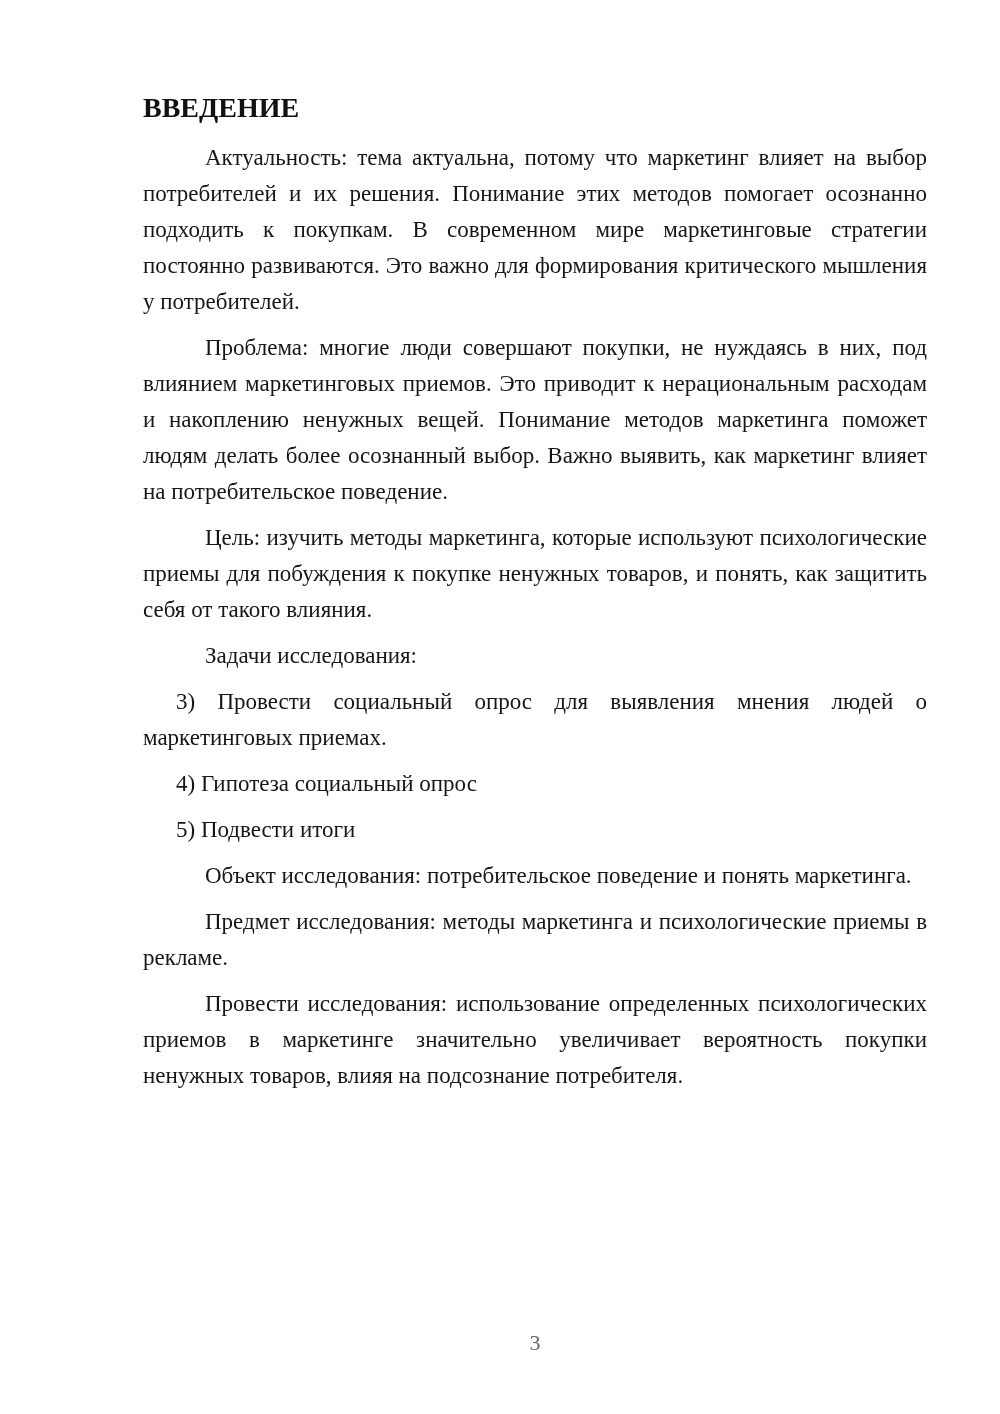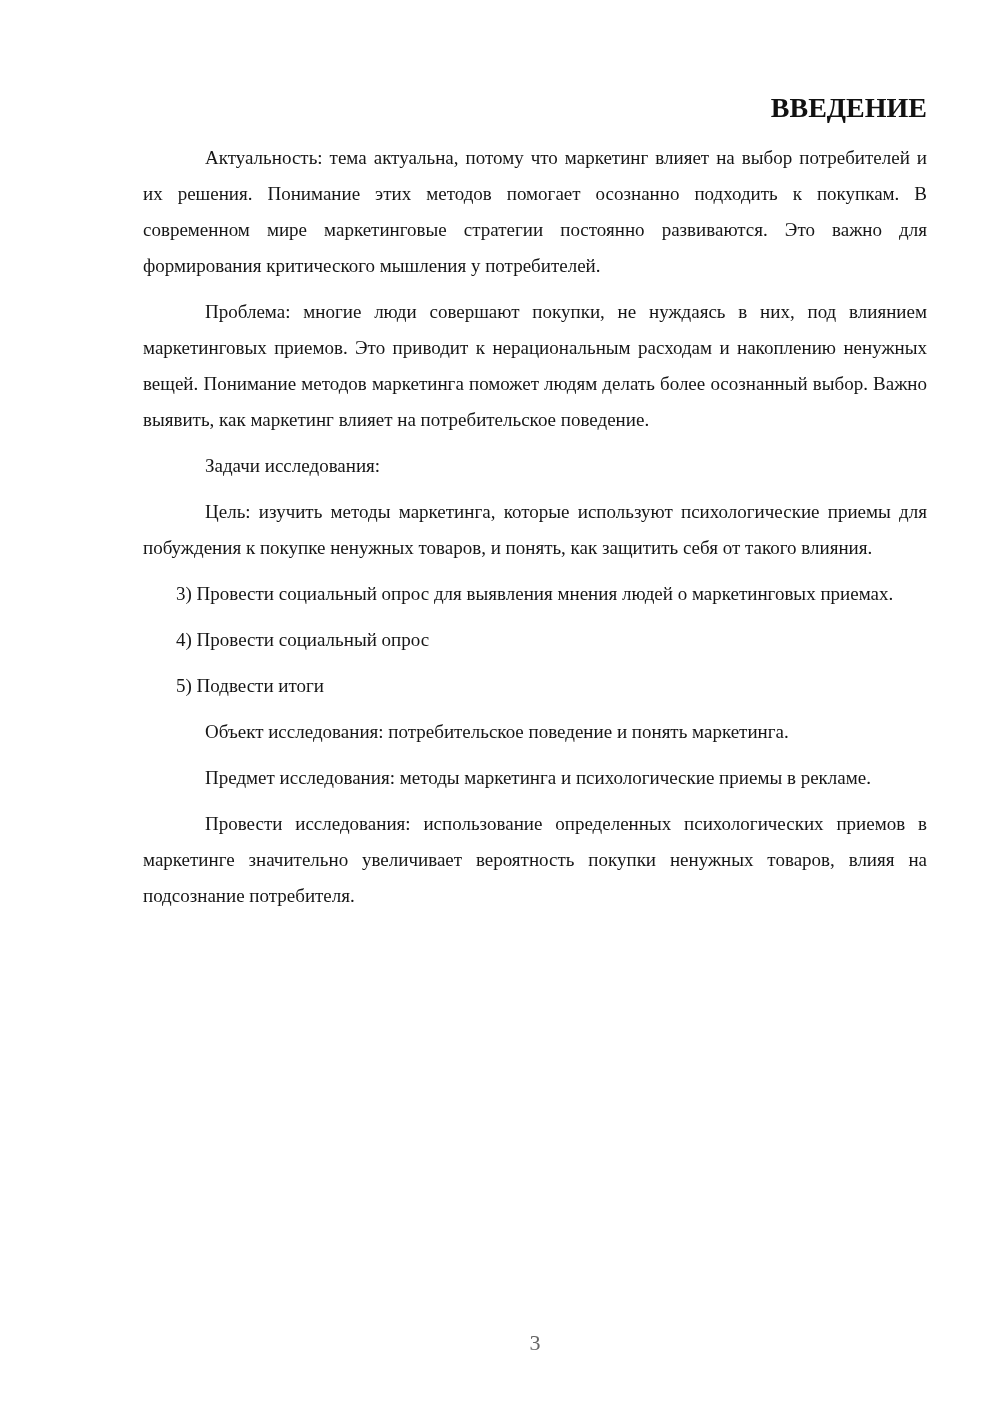--- a/index.html
+++ b/index.html
@@ -23,27 +23,27 @@
   .content {
     position: absolute;
     left: 143px;
     top: 88px;
     width: 784px;
   }
   .title {
     font-size: 28px;
     line-height: 40px;
     font-weight: 700;
-    text-align: right;
+    text-align: left;
     margin: 0 0 12px 0;
     color: #111111;
   }
   .content p {
     margin: 0 0 10px 0;
-    font-size: 19px;
+    font-size: 23px;
     line-height: 36px;
     text-align: justify;
     text-justify: inter-word;
   }
   p.para {
     text-indent: 62px;
   }
   p.task {
     text-indent: 33px;
   }
@@ -63,29 +63,29 @@
 
 <div class="sheet">
   <div class="content">
 
     <h1 class="title">ВВЕДЕНИЕ</h1>
 
     <p class="para">Актуальность: тема актуальна, потому что маркетинг влияет на выбор потребителей и их решения. Понимание этих методов помогает осознанно подходить к покупкам. В современном мире маркетинговые стратегии постоянно развиваются. Это важно для формирования критического мышления у потребителей.</p>
 
     <p class="para">Проблема: многие люди совершают покупки, не нуждаясь в них, под влиянием маркетинговых приемов. Это приводит к нерациональным расходам и накоплению ненужных вещей. Понимание методов маркетинга поможет людям делать более осознанный выбор. Важно выявить, как маркетинг влияет на потребительское поведение.</p>
 
+    <p class="para">Цель: изучить методы маркетинга, которые используют психологические приемы для побуждения к покупке ненужных товаров, и понять, как защитить себя от такого влияния.</p>
+
     <p class="para">Задачи исследования:</p>
-
-    <p class="para">Цель: изучить методы маркетинга, которые используют психологические приемы для побуждения к покупке ненужных товаров, и понять, как защитить себя от такого влияния.</p>
 
 
 
     <p class="task"><span>3)</span> <span>Провести социальный опрос для выявления мнения людей о маркетинговых приемах.</span></p>
 
-    <p class="task"><span>4)</span> <span>Провести социальный опрос</span></p>
+    <p class="task"><span>4)</span> <span>Гипотеза социальный опрос</span></p>
 
     <p class="task"><span>5)</span> <span>Подвести итоги</span></p>
 
     <p class="para">Объект исследования: потребительское поведение и понять маркетинга.</p>
 
     <p class="para">Предмет исследования: методы маркетинга и психологические приемы в рекламе.</p>
 
     <p class="para">Провести исследования: использование определенных психологических приемов в маркетинге значительно увеличивает вероятность покупки ненужных товаров, влияя на подсознание потребителя.</p>
 
   </div>

